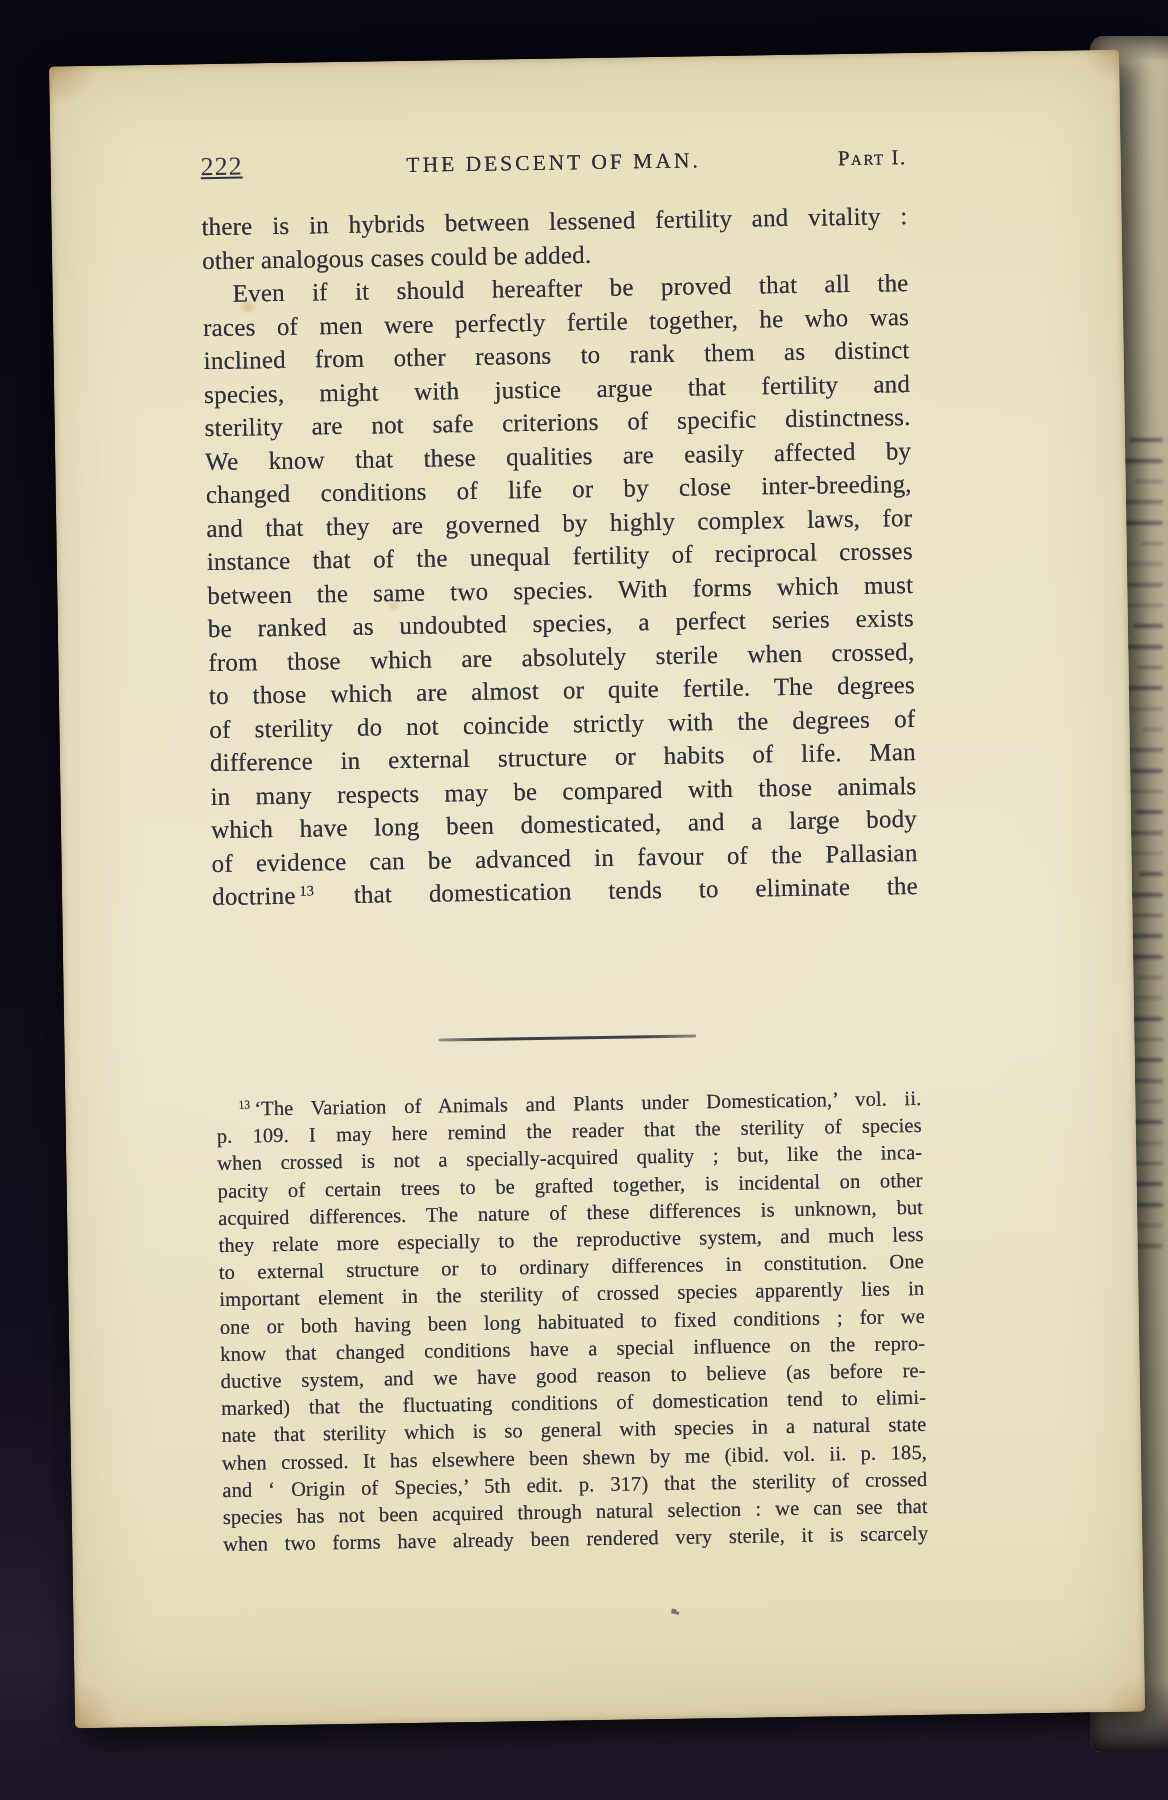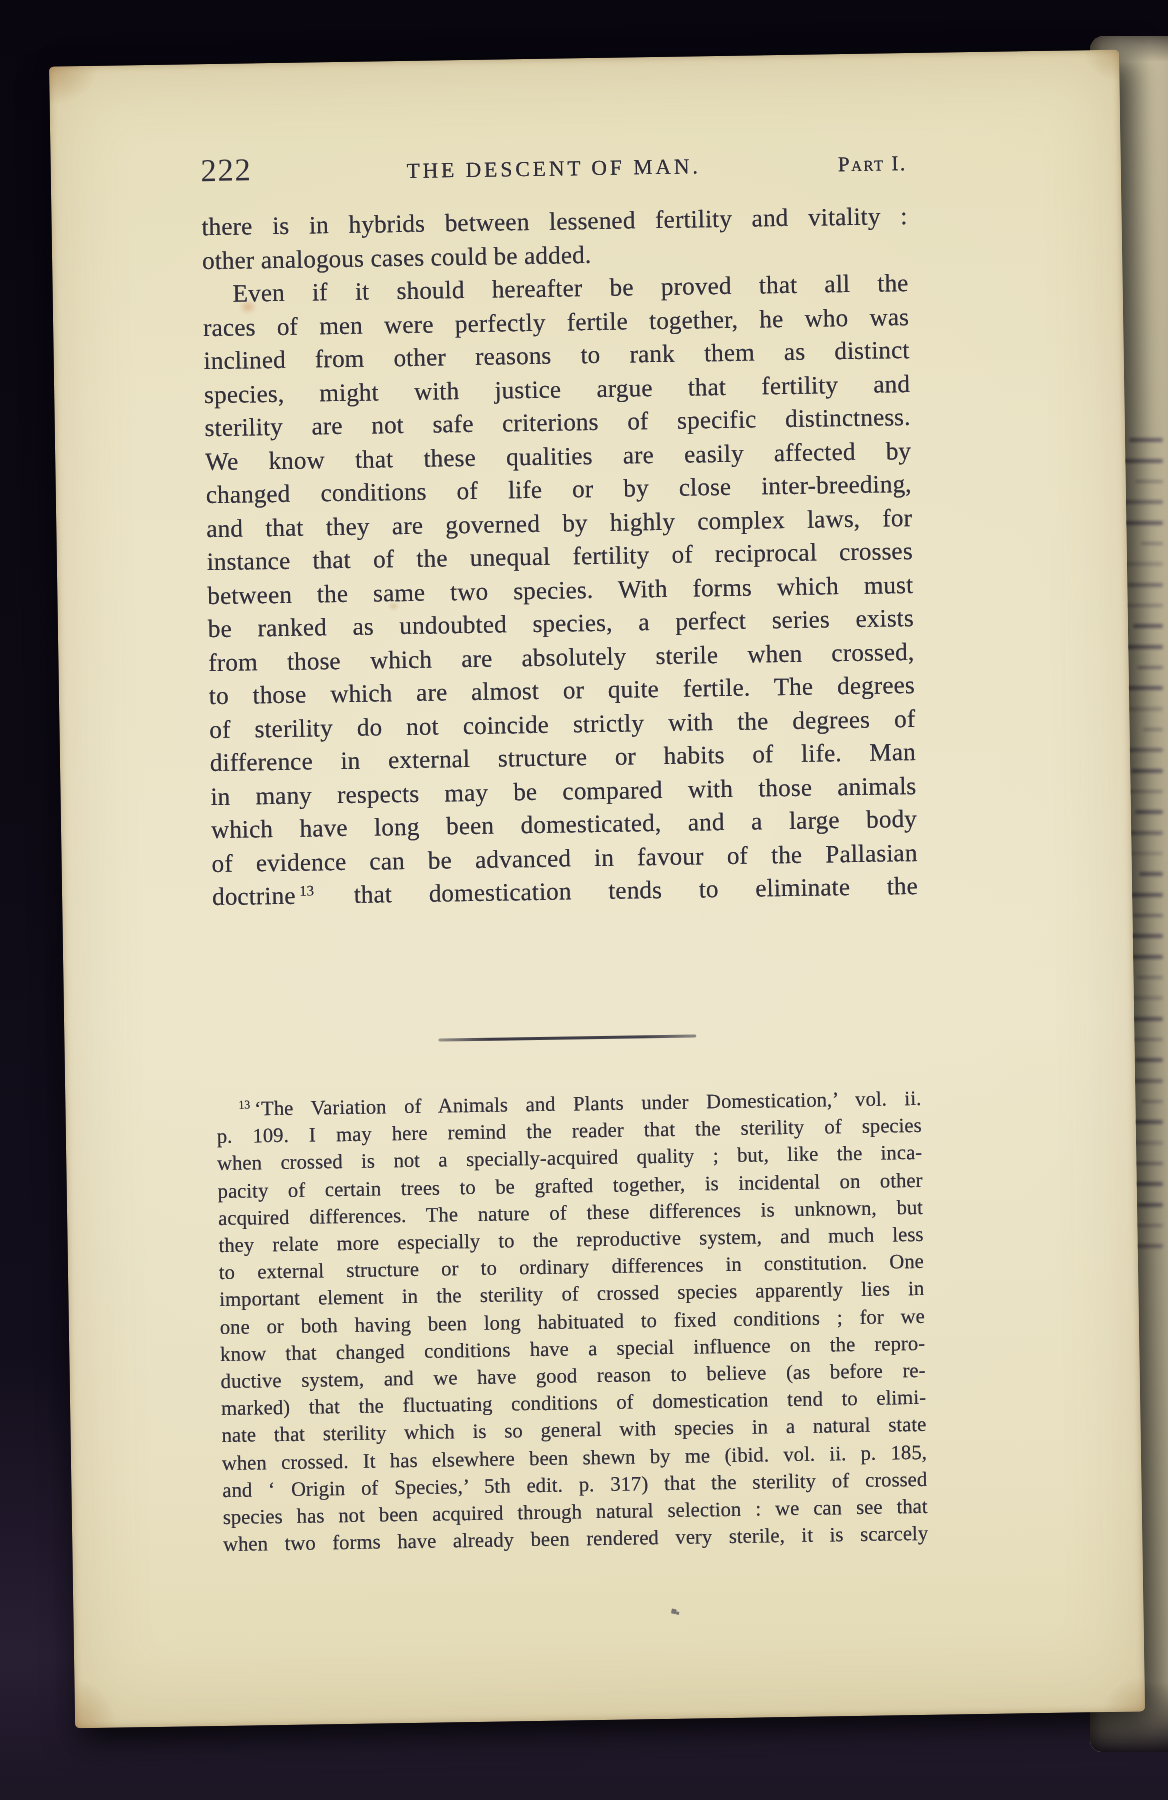--- a/index.html
+++ b/index.html
@@ -57,21 +57,21 @@
     background:
       radial-gradient(70px 55px at 0% 0%,rgba(150,100,45,.40),rgba(150,100,45,0) 70%),
       radial-gradient(60px 70px at 0% 100%,rgba(150,100,45,.35),rgba(150,100,45,0) 70%),
       radial-gradient(50px 45px at 100% 0%,rgba(140,95,40,.30),rgba(140,95,40,0) 70%),
       radial-gradient(60px 50px at 100% 100%,rgba(140,95,40,.28),rgba(140,95,40,0) 70%);
   }
   .header{
     position:absolute;left:150px;top:88px;width:706px;
     display:grid;grid-template-columns:1fr auto 1fr;align-items:baseline;
   }
-  .pagenum{font-size:32px;justify-self:start;letter-spacing:1px;}
+  .pagenum{font-size:26px;justify-self:start;letter-spacing:1px;text-decoration:underline;}
   .running-title{font-size:21.5px;letter-spacing:3px;justify-self:center;text-shadow:0 0 .5px currentColor;}
   .part{font-size:21px;font-variant:small-caps;letter-spacing:1.5px;justify-self:end;text-shadow:0 0 .4px currentColor;}
   .body-text{
     position:absolute;left:150px;top:146px;width:706px;
     font-size:25px;line-height:33.5px;letter-spacing:.2px;
     text-shadow:0 0 .6px rgba(45,44,58,.75);
   }
   .footnote{
     position:absolute;left:151px;top:1032px;width:705px;
     font-size:20.5px;line-height:27.2px;letter-spacing:.1px;

